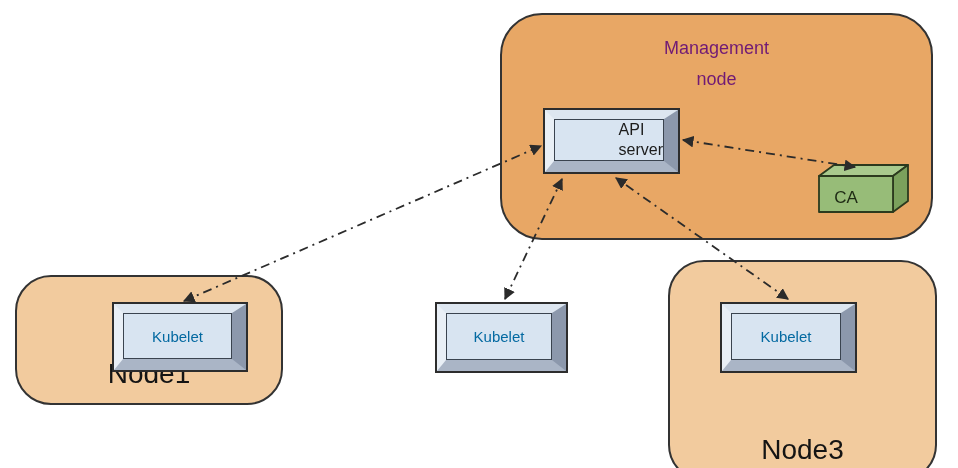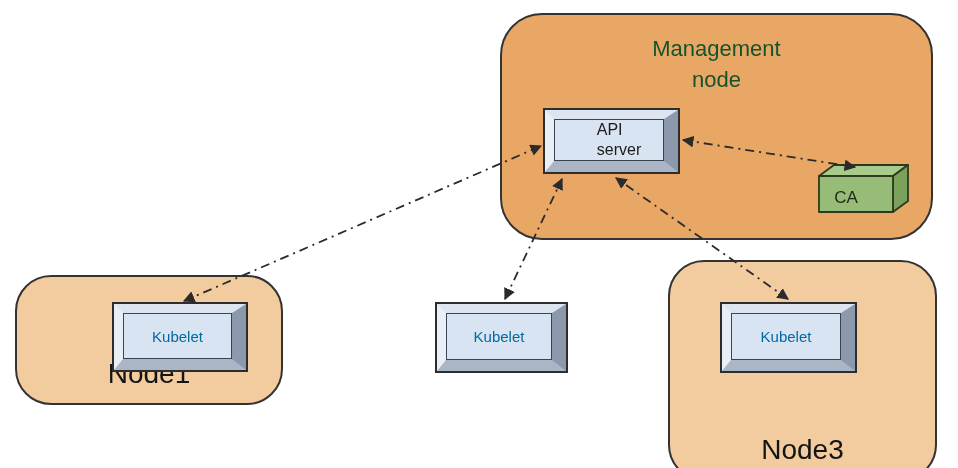--- a/index.html
+++ b/index.html
@@ -22,23 +22,23 @@
     background: #F2CB9E;
     border-radius: 36px;
   }
   .n1 { left: 15px;  top: 275px; width: 268px; height: 130px; }
   .n2 { left: 339px; top: 275px; width: 268px; height: 178px; }
   .n3 { left: 668px; top: 260px; width: 269px; height: 221px; }
 
   .mgmt-title {
     position: absolute; left: 0; top: 18px; width: 100%;
     text-align: center;
-    font-size: 22px; line-height: 31px;
+    font-size: 18px; line-height: 31px;
     white-space: pre-line;
-    color: #14532d;
+    color: #701a75;
   }
   .worker-title {
     position: absolute; left: 0; bottom: 14px; width: 100%;
     text-align: center;
     font-size: 28px; line-height: 30px;
     color: #141414;
   }
 
   
   .bevel-outer {
@@ -55,21 +55,21 @@
     border-right-color: #8C98AC;
     border-bottom-color: #AAB5C6;
   }
   .bevel-face {
     width: 100%; height: 100%;
     border: 1.5px solid #3a434f;
     background: #D8E4F1;
     display: flex; align-items: center; justify-content: center;
   }
   .api-box { left: 543px; top: 108px; width: 137px; height: 66px; }
-  .api-box .bevel-face { justify-content: center; padding-left: 20px; }
+  .api-box .bevel-face { justify-content: flex-end; padding-left: 20px; }
   .api-label {
     font-size: 16px; line-height: 20px; white-space: pre-line; color: #1c1c1c;
   }
   .kub1 { left: 112px; top: 302px; width: 136px; height: 70px; }
   .kub2 { left: 435px; top: 302px; width: 133px; height: 71px; }
   .kub3 { left: 720px; top: 302px; width: 137px; height: 71px; }
   .kub-label { font-size: 15px; color: #0369a1; }
 
   
   svg.overlay {

